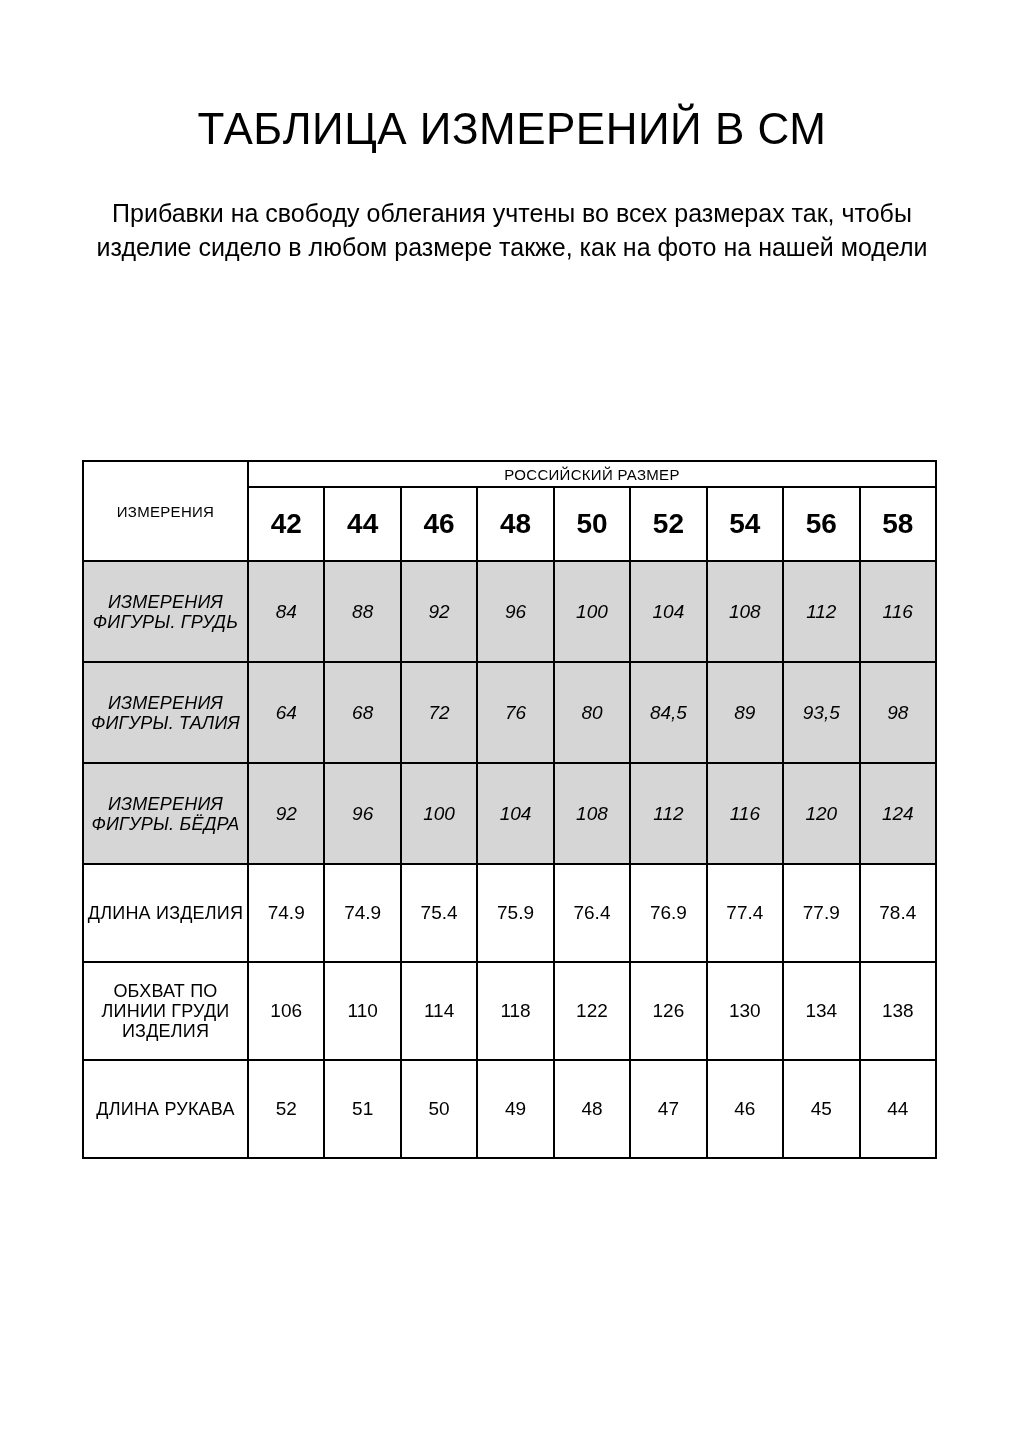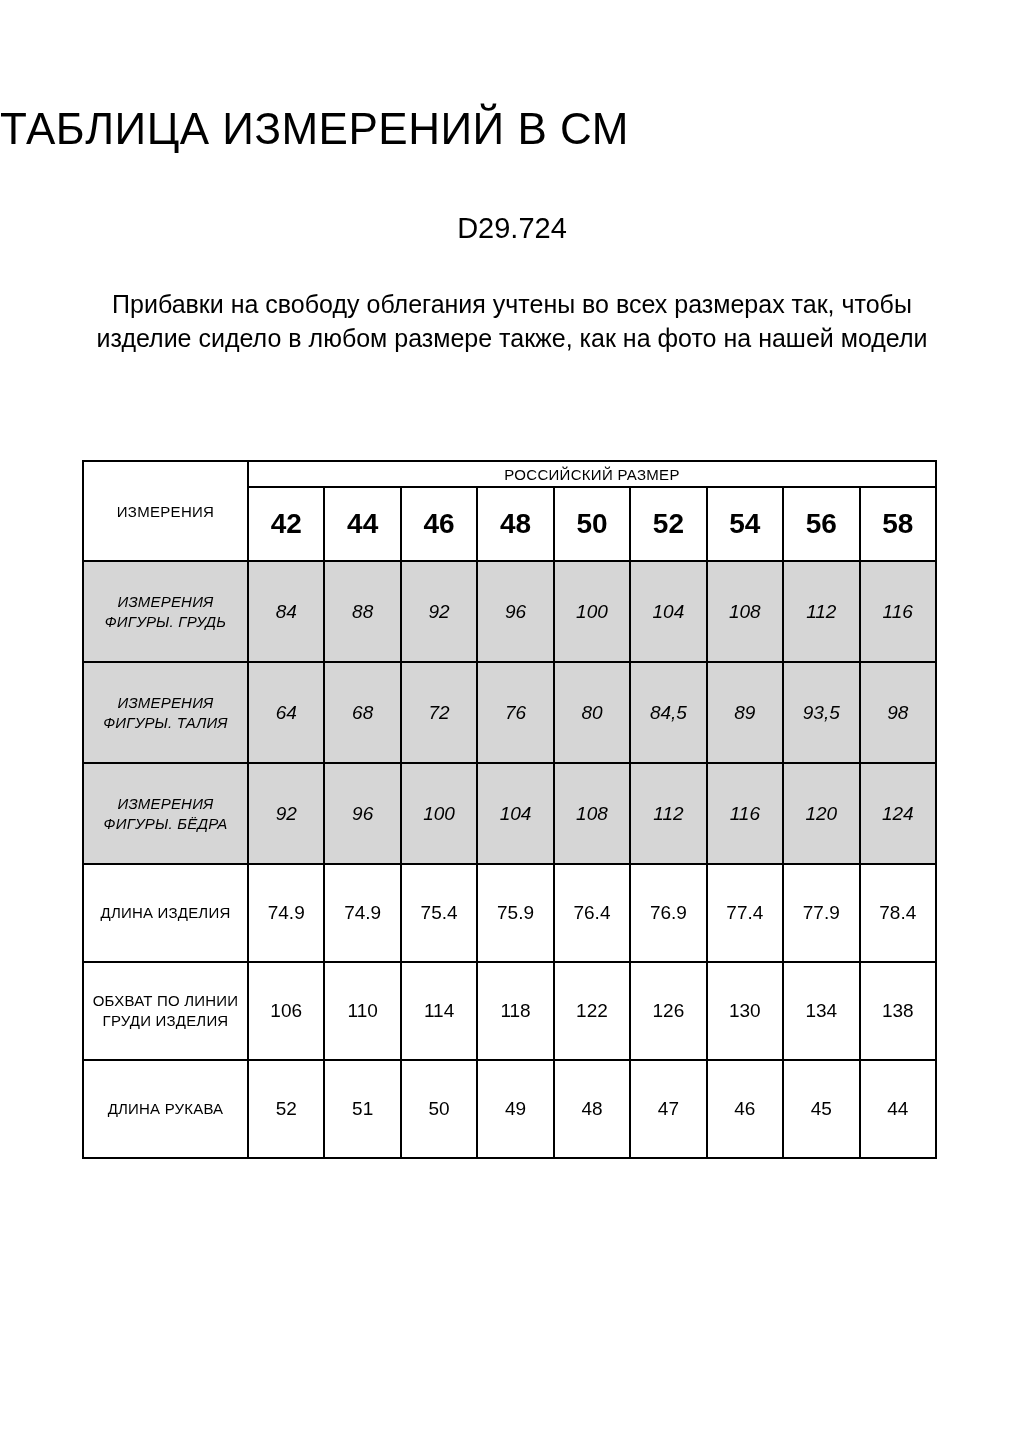--- a/index.html
+++ b/index.html
@@ -12,21 +12,21 @@
   .page {
     position: relative;
     width: 1024px;
     height: 1448px;
     background: #ffffff;
     overflow: hidden;
   }
   .doc-title {
     margin: 0;
     padding-top: 104px;
-    text-align: left;
+    text-align: center;
     font-size: 44px;
     font-weight: 400;
     letter-spacing: 0.5px;
     white-space: nowrap;
   }
   .product-code {
     margin: 0;
     padding-top: 58px;
     text-align: center;
     font-size: 29px;
@@ -68,38 +68,37 @@
     font-size: 28px;
     font-weight: 700;
   }
   tr.data-row.figure { height: 101px; }
   tr.data-row.product { height: 98px; }
   tr.data-row.figure td {
     background: #d6d6d6;
     font-style: italic;
   }
   td.row-label-cell {
-    font-size: 15px;
+    font-size: 18px;
     line-height: 20px;
     padding: 0 12px;
     letter-spacing: 0.2px;
   }
   td.value-cell {
     font-size: 19px;
     margin-top: 16px;
   }
 </style>
 </head>
 <body>
 
 <div class="page">
 
   <h1 class="doc-title">ТАБЛИЦА ИЗМЕРЕНИЙ В СМ</h1>
 
-  <div class="product-code">D29.724</div>
 
   <p class="fit-note">Прибавки на свободу облегания учтены во всех размерах так, чтобы изделие сидело в любом размере также, как на фото на нашей модели</p>
 
   <table class="size-table">
     <colgroup>
       <col style="width:165px">
       <col span="9">
     </colgroup>
     <tbody id="table-body">
       <tr>

